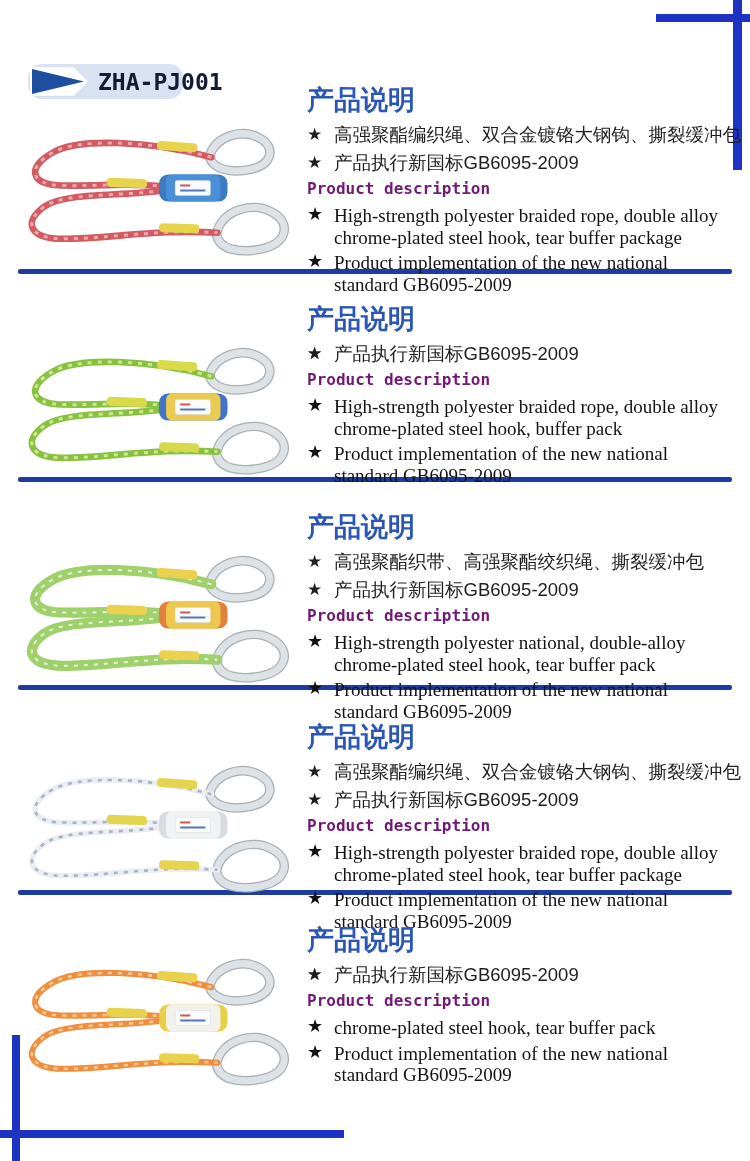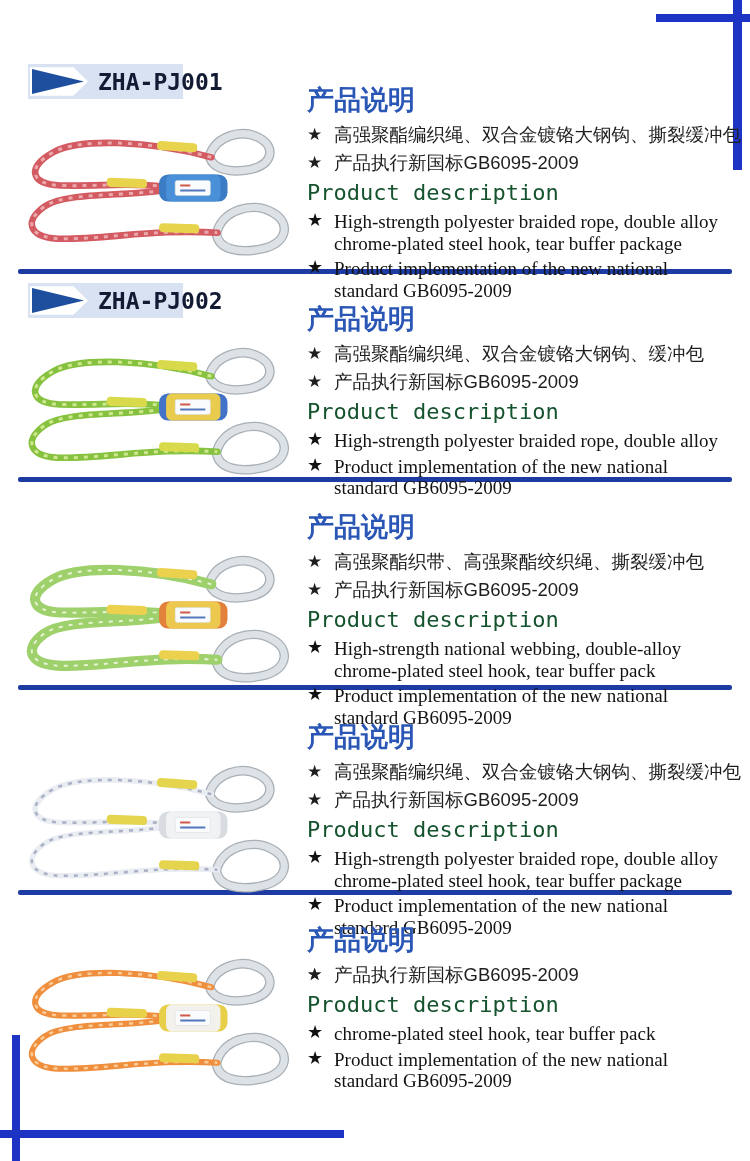--- a/index.html
+++ b/index.html
@@ -16,21 +16,21 @@
 
   
   .divider{position:absolute;left:18px;width:714px;height:5px;
            background:#1d3ba3;border-radius:2px;}
 
   
   .card{position:absolute;left:0;width:750px;height:206px;}
 
   
   .badge{position:absolute;left:28px;top:0;width:155px;height:35px;
-         background:#d8e2f2;border-radius:0;display:flex;align-items:center;}
+         background:#d8e2f2;border-radius:14px;display:flex;align-items:center;}
   .badge-arrow{position:relative;width:58px;height:31px;margin-left:2px;flex:0 0 auto;
          background:#ffffff;clip-path:polygon(0 4%,75% 4%,100% 50%,75% 96%,0 96%);}
   .badge-arrow::after{content:"";position:absolute;left:2px;top:2px;width:52px;height:27px;
          background:#1d4f9e;clip-path:polygon(0 4%,100% 50%,0 96%);}
   .badge-text{font-family:"DejaVu Sans Mono", monospace;font-weight:bold;
          font-size:23px;color:#131a33;margin-left:10px;letter-spacing:0px;white-space:nowrap;}
 
   
   .photo{position:absolute;left:8px;top:52px;width:292px;height:146px;}
   .photo svg{width:100%;height:100%;}
@@ -44,22 +44,22 @@
   .buf{fill:var(--buffer);}
   .buflabel{fill:#fafbfc;stroke:#d4d7da;stroke-width:0.5;}
   .mark-red{stroke:#d05a4a;stroke-width:2;}
   .mark-blue{stroke:#5577bb;stroke-width:2;}
 
   
   .info{position:absolute;left:307px;top:22px;width:436px;}
   .cn-h{margin:0 0 9px 0;font-size:27px;font-weight:bold;color:#2a56b6;line-height:1.05;}
   .cn-b{position:relative;margin:0 0 5px 0;padding-left:27px;font-size:18.5px;
         color:#1e1e1e;line-height:23px;white-space:nowrap;}
-  .en-h{margin:7px 0 7px 0;font-family:"DejaVu Sans Mono", monospace;font-size:22px;
-        font-weight:normal;color:#14532d;line-height:1.05;letter-spacing:0;}
+  .en-h{margin:7px 0 7px 0;font-family:"DejaVu Sans Mono", monospace;font-size:16px;
+        font-weight:bold;color:#701a75;line-height:1.05;letter-spacing:0;}
   .en-b{position:relative;margin:0 0 4px 0;padding-left:27px;
         font-family:"Liberation Serif", serif;font-size:19px;color:#121212;line-height:21.5px;}
   .star{position:absolute;left:0;top:0;color:#1e1e1e;}
   .s-cn{font-size:17px;}
   .s-en{font-size:18px;top:-1px;color:#121212;}
   .line{display:block;}
 </style>
 </head>
 <body>
 
@@ -112,24 +112,20 @@
         </div>
       <div class="en-b">
           <span class="star s-en">★</span>
           <span class="line">Product implementation of the new national</span>
           <span class="line">standard GB6095-2009</span>
         </div>
     </div>
   </section>
 
   <section class="card" style="top:283px">
-    <div class="badge">
-      <span class="badge-arrow"></span>
-      <span class="badge-text">ZHA-PJ002</span>
-    </div>
     <div class="photo" title="Green braided rope forked lanyard, yellow-green sleeves, yellow buffer pack with blue ends, two steel hooks" style="--description: Green braided rope forked lanyard, yellow-green sleeves, yellow buffer pack with blue ends, two steel hooks; --rope: #86c23f; --rope2: #cfe78e; --rope_w: 6.5; --rope_w2: 3; --sleeve: #d9da4b; --buffer: #e9cb4d; --buffer_cap: #4273c8; --hook: #dde2e6; --hook_edge: #a8b0b6;">
       <svg viewBox="0 0 290 145">
         <path class="hookE" d="M207,117 C212,94 242,84 263,96 C281,106 278,126 252,132 C228,137 209,132 207,117 Z"></path>
         <path class="hook" d="M207,117 C212,94 242,84 263,96 C281,106 278,126 252,132 C228,137 209,132 207,117 Z"></path>
         <path class="hookE" d="M200,40 C206,20 232,12 250,22 C266,31 263,48 241,53 C221,57 203,53 200,40 Z"></path>
         <path class="hook" d="M200,40 C206,20 232,12 250,22 C266,31 263,48 241,53 C221,57 203,53 200,40 Z"></path>
         <path class="rope" d="M202,41 C140,24 70,22 45,36 C18,51 22,68 52,69 C90,70 122,66 154,70"></path>
         <path class="rope2" d="M202,41 C140,24 70,22 45,36 C18,51 22,68 52,69 C90,70 122,66 154,70"></path>
         <path class="rope" d="M154,74 C110,80 55,76 36,90 C14,106 22,122 55,122 C100,122 150,112 208,116"></path>
         <path class="rope2" d="M154,74 C110,80 55,76 36,90 C14,106 22,122 55,122 C100,122 150,112 208,116"></path>
@@ -138,26 +134,27 @@
         <rect class="sleeve" x="150" y="107" width="40" height="9" rx="4" transform="rotate(2 170 111)"></rect>
         <rect class="bufcap" x="150" y="58" width="68" height="27" rx="9"></rect>
         <rect class="buf" x="157" y="58" width="54" height="27" rx="6"></rect>
         <rect class="buflabel" x="166" y="64" width="35" height="15" rx="2"></rect>
         <line class="mark-red" x1="171" y1="69" x2="181" y2="69"></line>
         <line class="mark-blue" x1="171" y1="74" x2="196" y2="74"></line>
       </svg>
     </div>
     <div class="info">
       <h2 class="cn-h">产品说明</h2>
-      <div class="cn-b"><span class="star s-cn">★</span><span>高强聚酯编织绳、双合金镀铬大钢钩、缓冲包</span></div>
+      <div class="cn-b"><span class="star s-cn">★</span></div>
       <div class="cn-b"><span class="star s-cn">★</span><span>产品执行新国标GB6095-2009</span></div>
       <h3 class="en-h">Product description</h3>
       <div class="en-b">
           <span class="star s-en">★</span>
           <span class="line">High-strength polyester braided rope, double alloy</span>
+          <span class="line">chrome-plated steel hook, buffer pack</span>
         </div>
       <div class="en-b">
           <span class="star s-en">★</span>
           <span class="line">Product implementation of the new national</span>
           <span class="line">standard GB6095-2009</span>
         </div>
     </div>
   </section>
 
   <section class="card" style="top:491px">
@@ -181,21 +178,21 @@
         <line class="mark-blue" x1="171" y1="74" x2="196" y2="74"></line>
       </svg>
     </div>
     <div class="info">
       <h2 class="cn-h">产品说明</h2>
       <div class="cn-b"><span class="star s-cn">★</span><span>高强聚酯织带、高强聚酯绞织绳、撕裂缓冲包</span></div>
       <div class="cn-b"><span class="star s-cn">★</span><span>产品执行新国标GB6095-2009</span></div>
       <h3 class="en-h">Product description</h3>
       <div class="en-b">
           <span class="star s-en">★</span>
-          <span class="line">High-strength national webbing, double-alloy</span>
+          <span class="line">High-strength polyester national, double-alloy</span>
           <span class="line">chrome-plated steel hook, tear buffer pack</span>
         </div>
       <div class="en-b">
           <span class="star s-en">★</span>
           <span class="line">Product implementation of the new national</span>
           <span class="line">standard GB6095-2009</span>
         </div>
     </div>
   </section>
 

